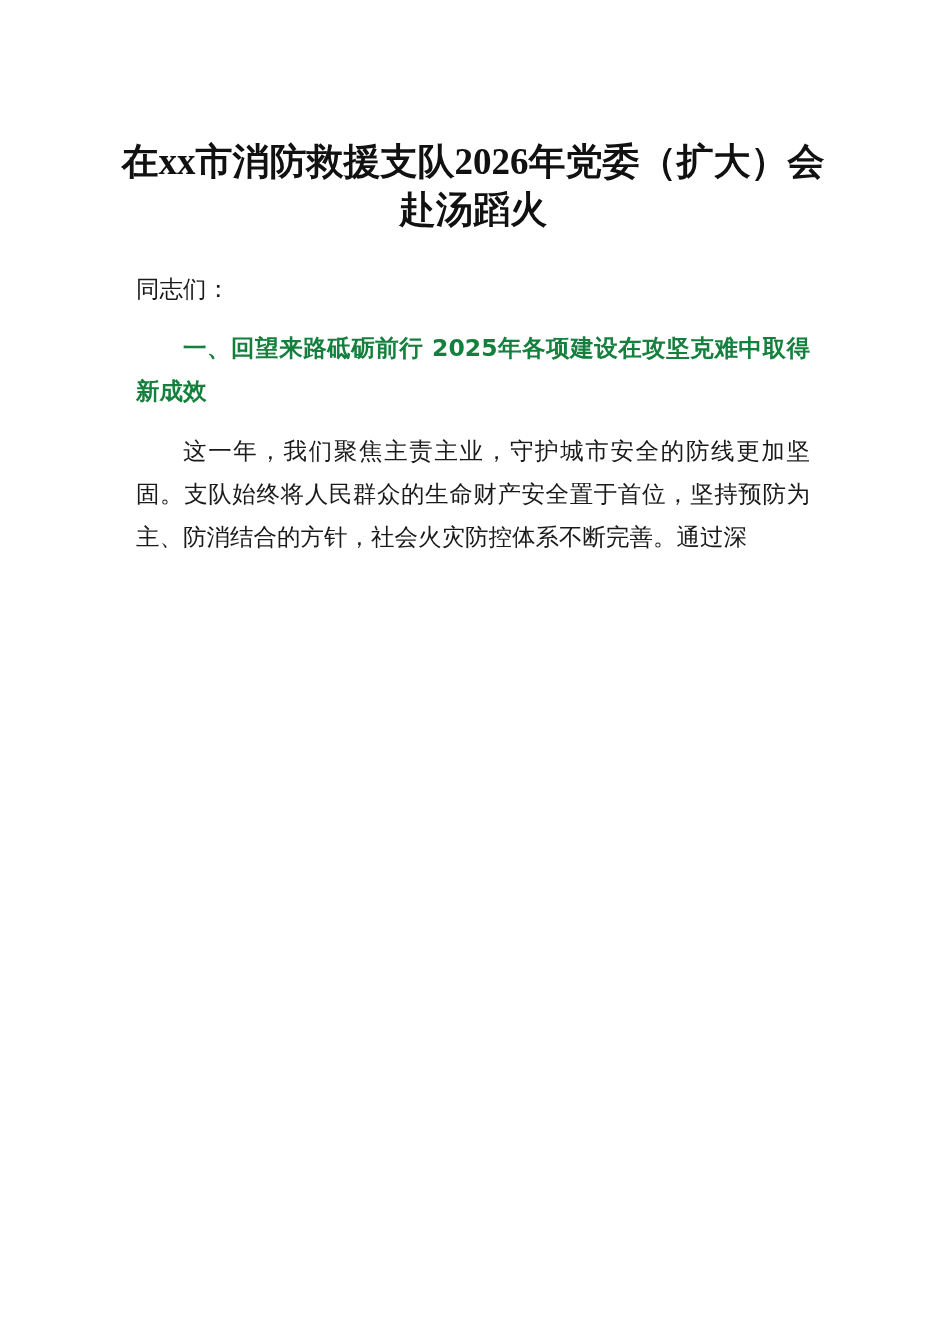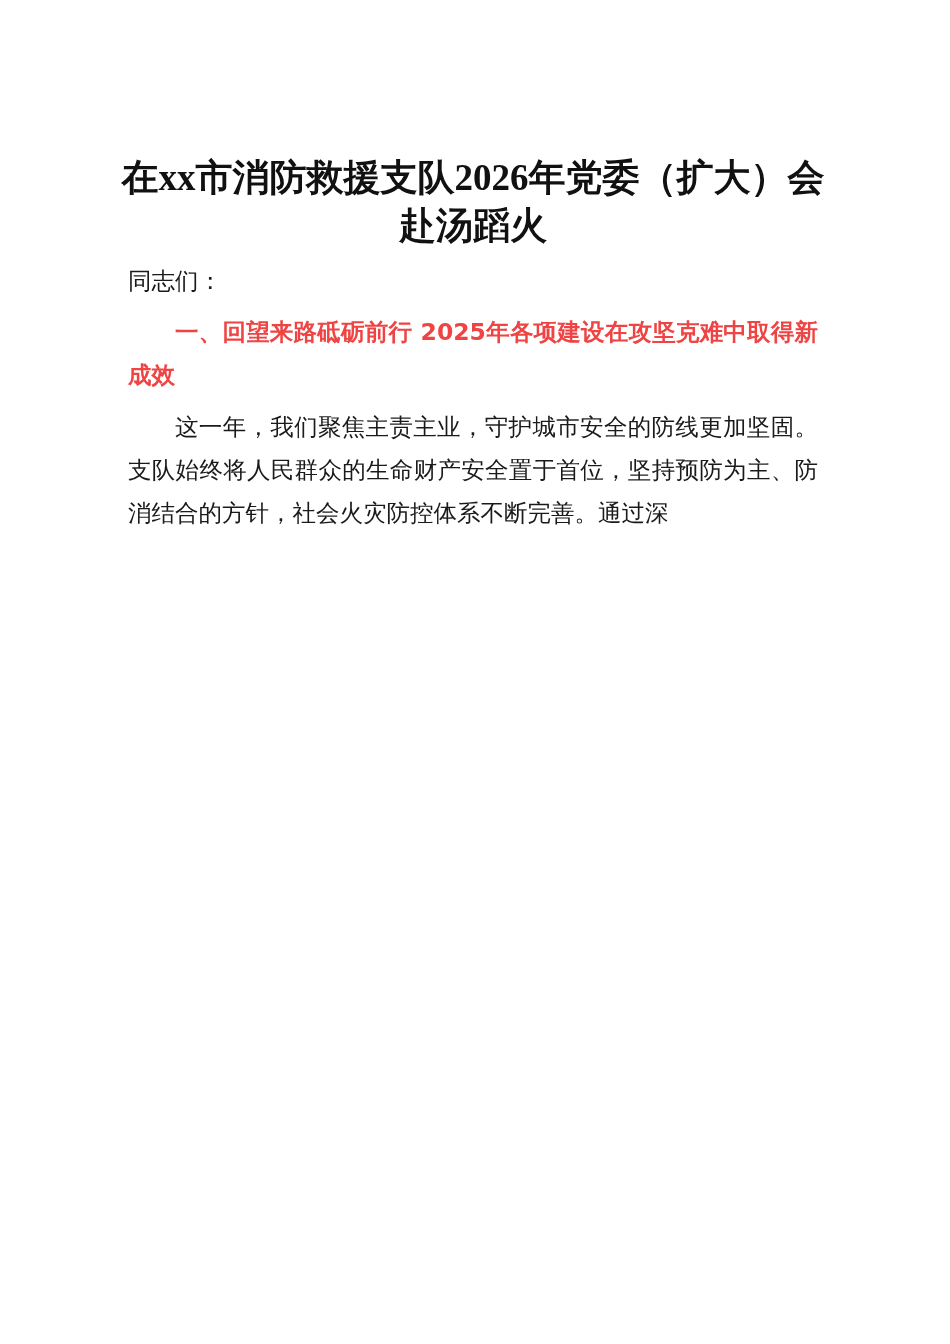--- a/index.html
+++ b/index.html
@@ -26,46 +26,45 @@
       left: 118px;
       width: 710px;
       top: 138px;
       text-align: center;
       font-family: "Liberation Serif", "DejaVu Serif", serif;
       font-weight: bold;
       font-size: 37px;
       line-height: 48px;
       letter-spacing: 0px;
       color: #111;
-      margin-top: 16px;
     }
     .body-text {
       position: absolute;
       left: 120px;
       width: 706px;
       top: 252px;
       font-family: "DejaVu Serif", "Liberation Serif", serif;
       font-size: 23.5px;
       line-height: 43.2px;
       color: #1a1a1a;
       text-align: justify;
       text-justify: inter-character;
     }
     .body-text p {
-      margin: 8px;
+      margin: 16px;
       padding: 0;
     }
     .indent {
       text-indent: 2em;
     }
     .heading {
       font-family: "DejaVu Sans", "Liberation Sans", sans-serif;
       font-weight: bold;
       text-indent: 2em;
-      color: #ef4444;
+      color: #15803d;
     }
     .greeting {
       text-indent: 0;
     }
   </style>
 </head>
 <body>
 
 <div class="page">
 

